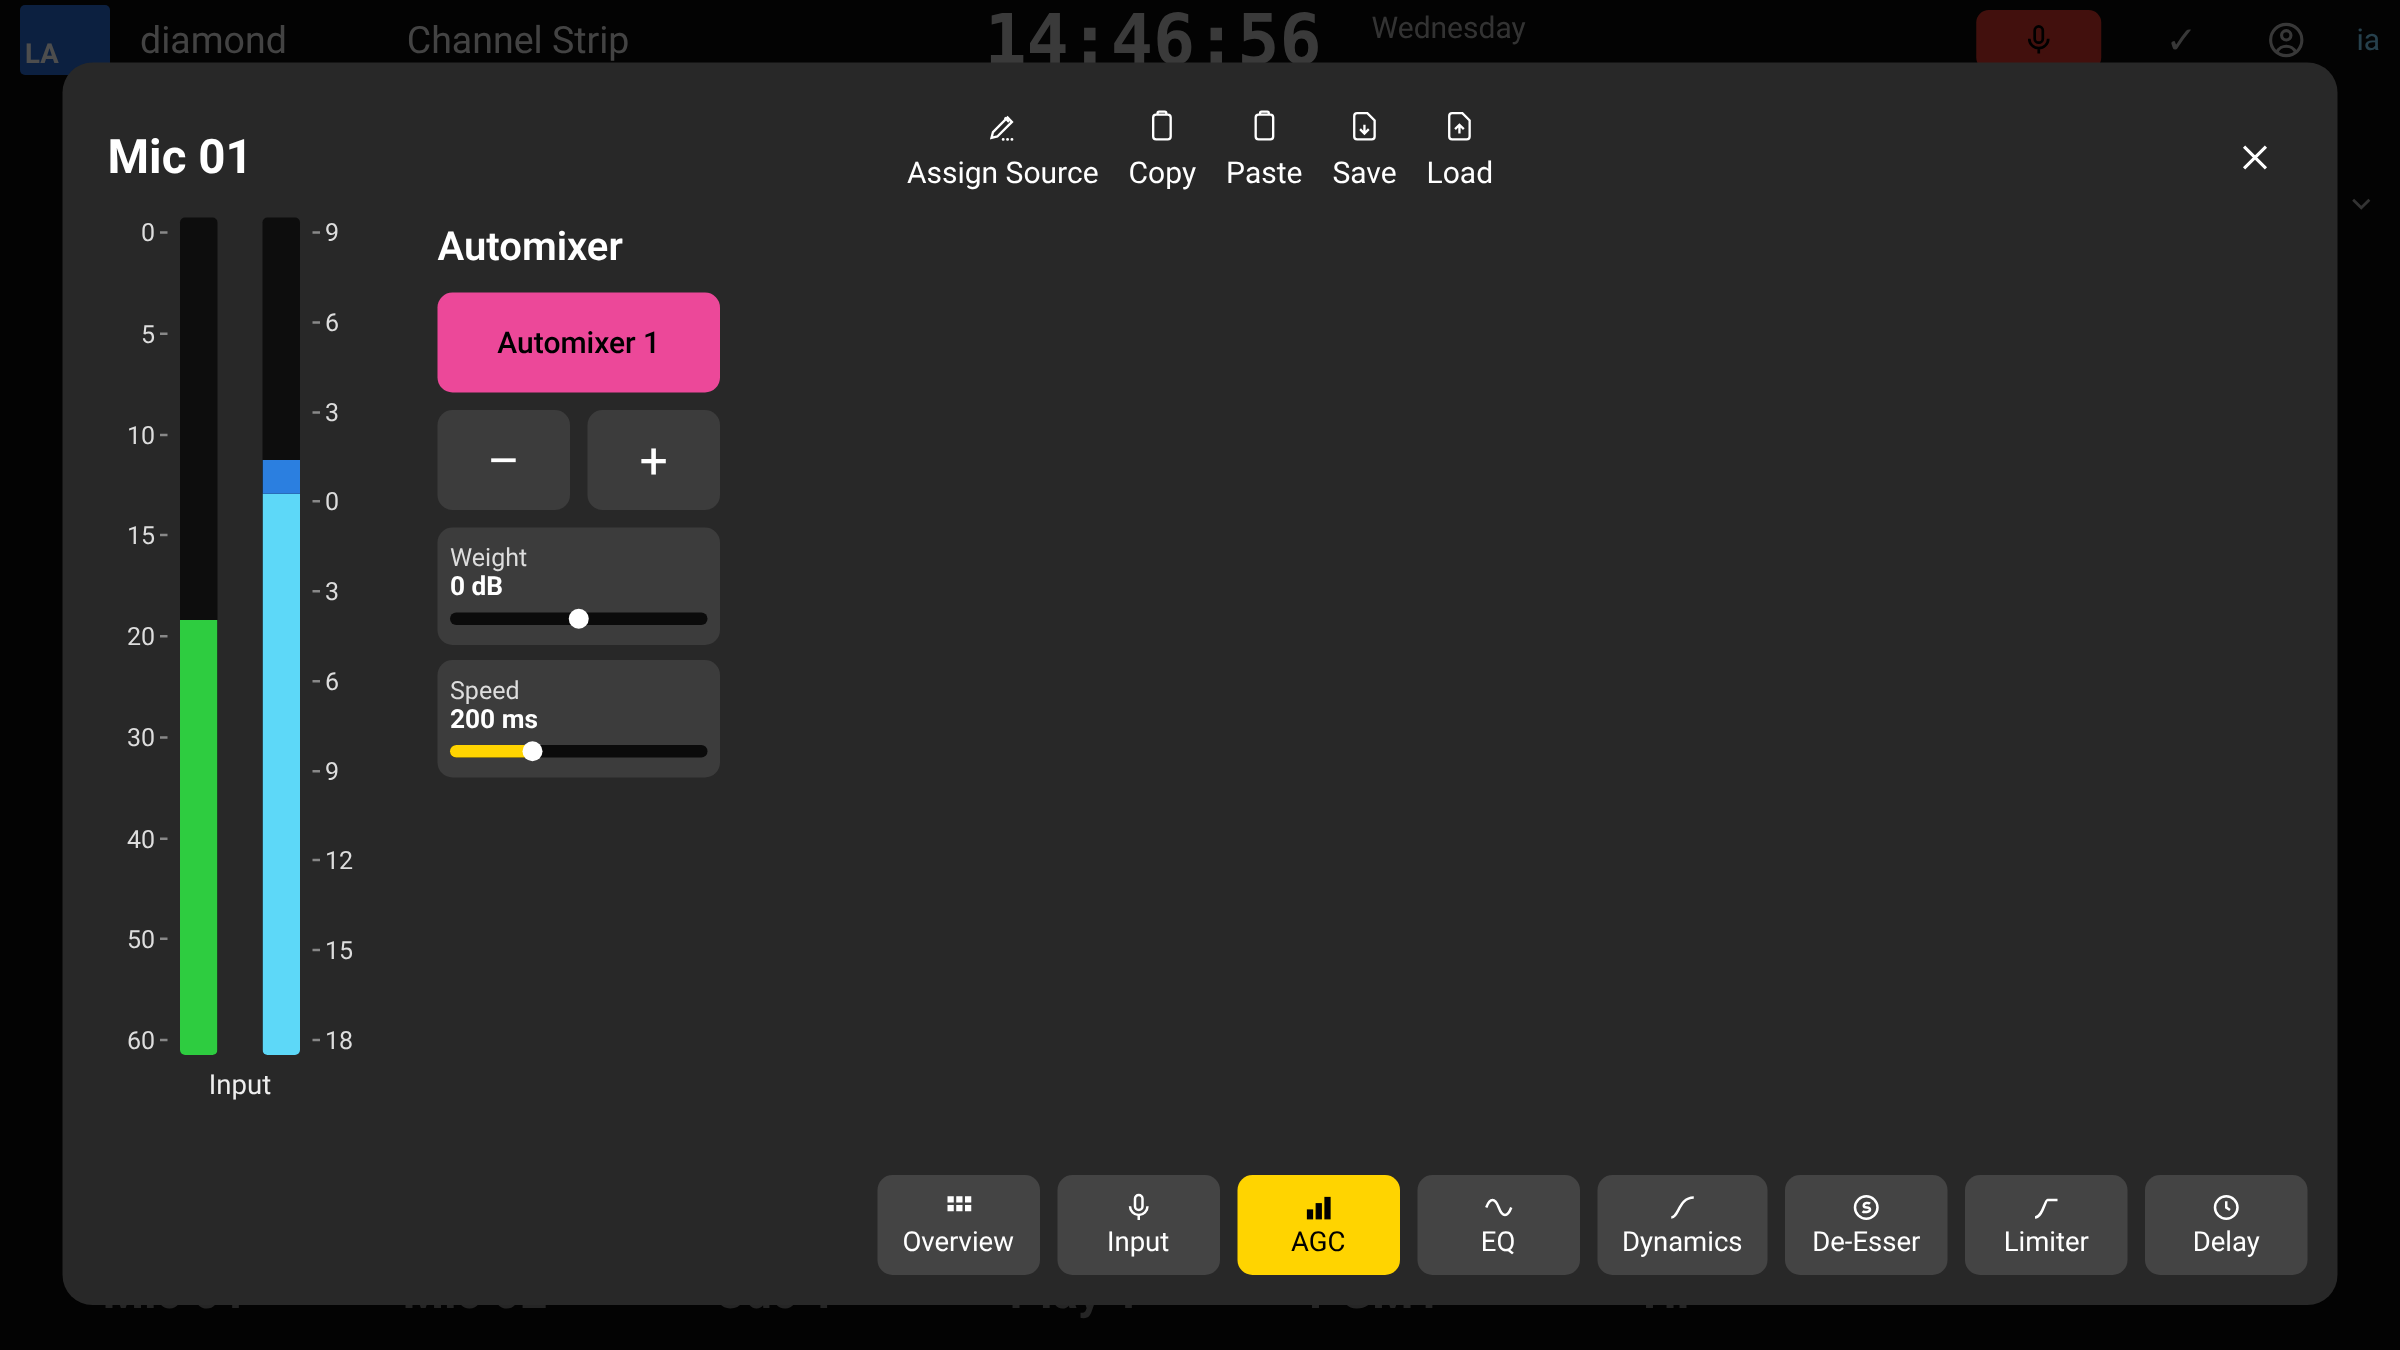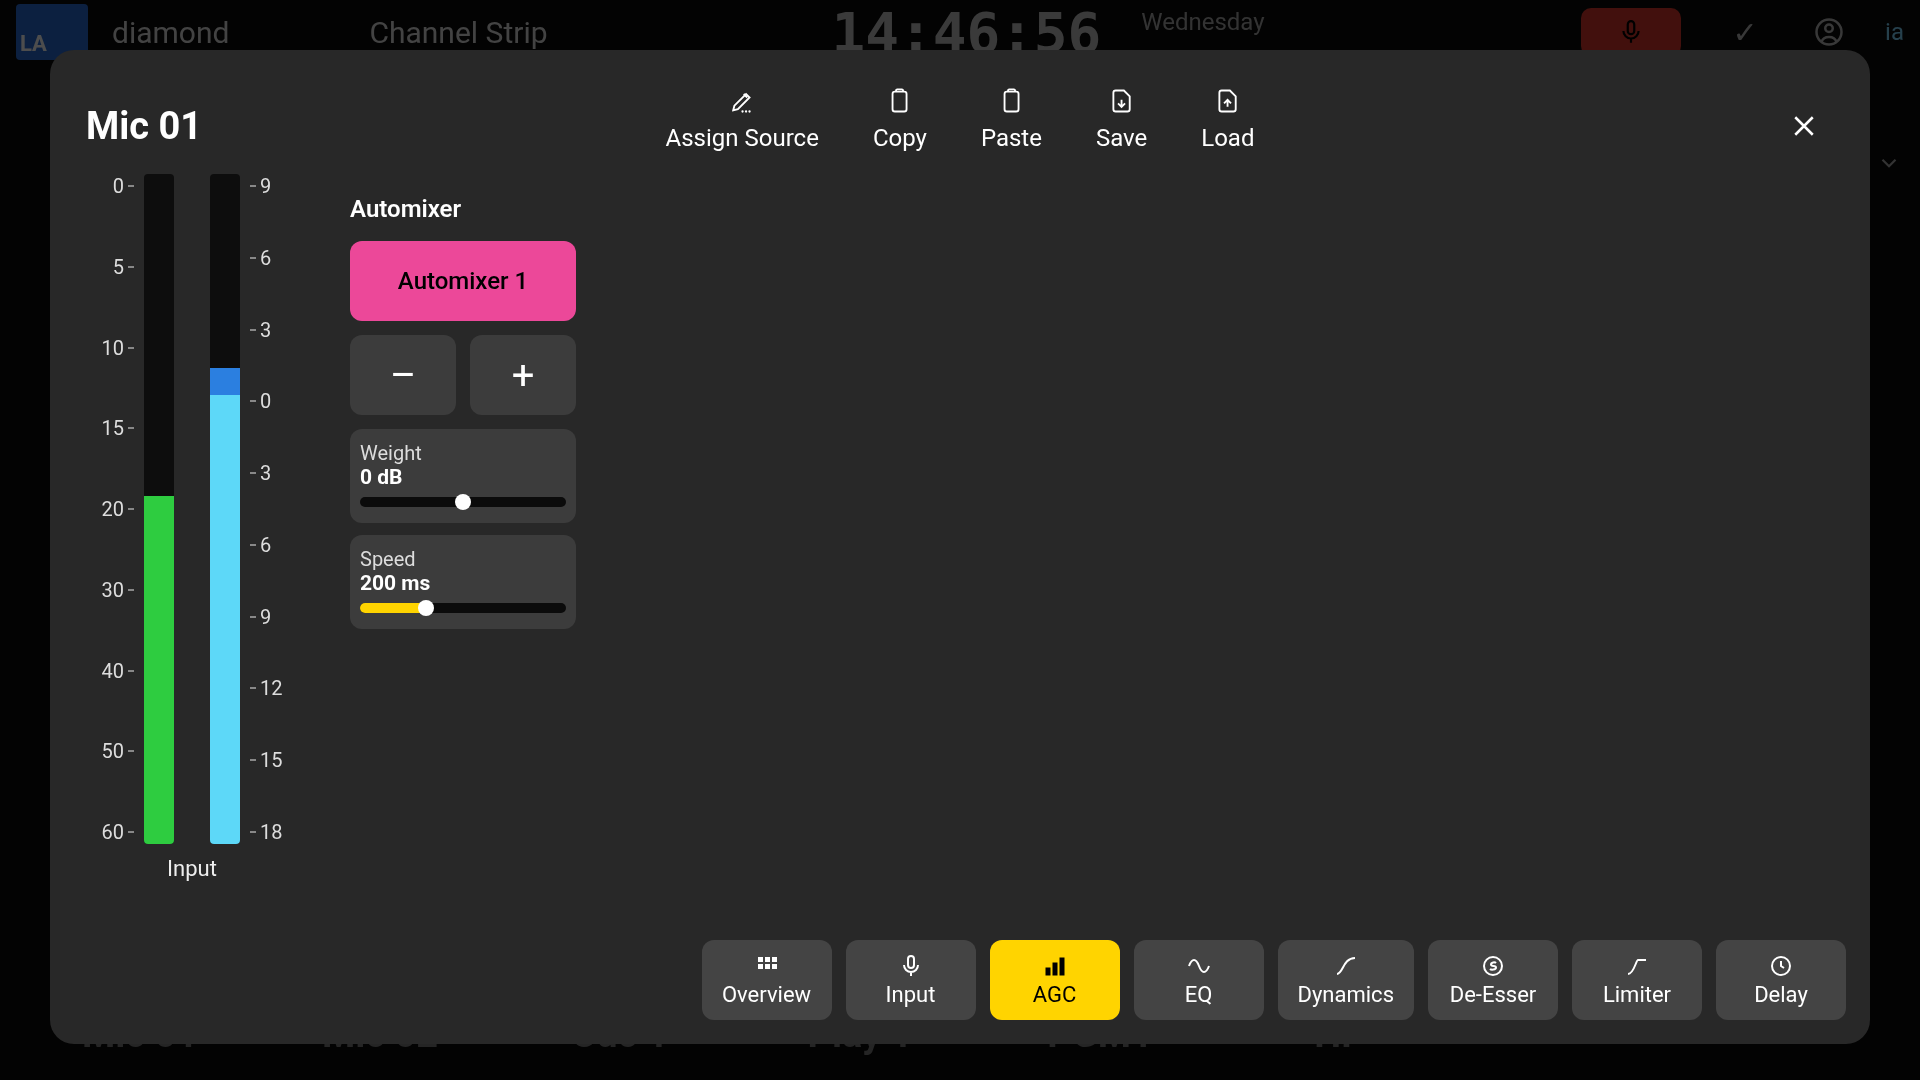--- a/index.html
+++ b/index.html
@@ -38,21 +38,21 @@
     padding: 36px 24px 24px 24px;
     display:flex; flex-direction:column;
   }
   .modal-header {
     display:flex; align-items:flex-start;
     position:relative;
   }
   .channel-title { font-size:38px; font-weight:700; padding-left:12px; padding-top:18px;}
   .toolbar {
     position:absolute; left:50%; transform:translateX(-50%);
-    display:flex; gap:54px; top:0;
+    display:flex; gap:24px; top:0;
   }
   .tool-btn { display:flex; flex-direction:column; align-items:center; gap:8px; cursor:pointer; color:#fff;}
   .tool-btn .tool-icon { width:30px; height:30px; display:flex; align-items:center; justify-content:center;}
   .tool-btn .tool-icon svg { width:28px; height:28px; stroke:#fff; fill:none; stroke-width:1.6;}
   .tool-btn .tool-label { font-size:24px; font-weight:400;}
   .close-btn { margin-left:auto; width:44px; height:44px; display:flex; align-items:center; justify-content:center; cursor:pointer; margin-right:20px; margin-top:18px;}
   .close-btn svg { width:30px; height:30px; stroke:#fff; stroke-width:2; }
 
   .modal-body { flex:1; display:flex; padding-top:26px; }
 
@@ -66,21 +66,21 @@
   .meter-fill-green { position:absolute; bottom:0; left:0; right:0; background:#2ecc40;}
   .meter-fill-blue  { position:absolute; bottom:0; left:0; right:0; background:#5dd8f8;}
   .meter-fill-bluecap { position:absolute; left:0; right:0; background:#2b7fe0; }
   .scale-right { display:flex; flex-direction:column; justify-content:space-between; align-items:flex-start; height:670px; font-size:20px; color:#ddd; padding-left:6px;}
   .tick { display:flex; align-items:center; gap:4px;}
   .tick .dash { width:6px; height:2px; background:#888;}
   .meter-label { font-size:22px; color:#eee; margin-top:12px;}
 
   
   .automixer { padding-left:56px;}
-  .panel-title { font-size:24px; font-weight:600; margin-bottom:18px; margin-top:21px;}
+  .panel-title { font-size:32px; font-weight:600; margin-bottom:18px; margin-top:4px;}
   .big-yellow-btn {
     width:226px; height:80px; background:#ec4899; color:#000;
     border-radius:12px; display:flex; align-items:center; justify-content:center;
     font-size:24px; font-weight:500; cursor:pointer; margin-bottom:14px;
   }
   .plusminus-row { display:flex; gap:14px; margin-bottom:14px;}
   .square-btn {
     width:106px; height:80px; background:#3c3c3c; border-radius:12px;
     display:flex; align-items:center; justify-content:center;
     font-size:40px; cursor:pointer; color:#fff;
@@ -112,21 +112,21 @@
   .tab-btn .tab-icon svg.line { stroke:#fff; fill:none; stroke-width:2;}
   .tab-btn .tab-label { font-size:22px;}
 </style>
 </head>
 <body>
 
 <div class="bg-app">
   <div class="bg-topbar">
     <div class="bg-logo">LA</div>
     <div class="bg-title">diamond</div>
-    <div class="bg-title" style="margin-left:116px;">Channel Strip</div>
+    <div class="bg-title" style="margin-left:72px;">Channel Strip</div>
     <div class="bg-clock">14:46:56</div>
     <div class="bg-day">Wednesday</div>
     <div class="bg-rec">
       <svg viewBox="0 0 24 24" stroke="#000" fill="none" stroke-width="2">
           <rect x="9" y="2" width="6" height="12" rx="3"></rect>
           <path d="M5 11a7 7 0 0 0 14 0M12 18v4"></path>
         </svg>
     </div>
     <div class="bg-check">✓</div>
     <div class="bg-user">

